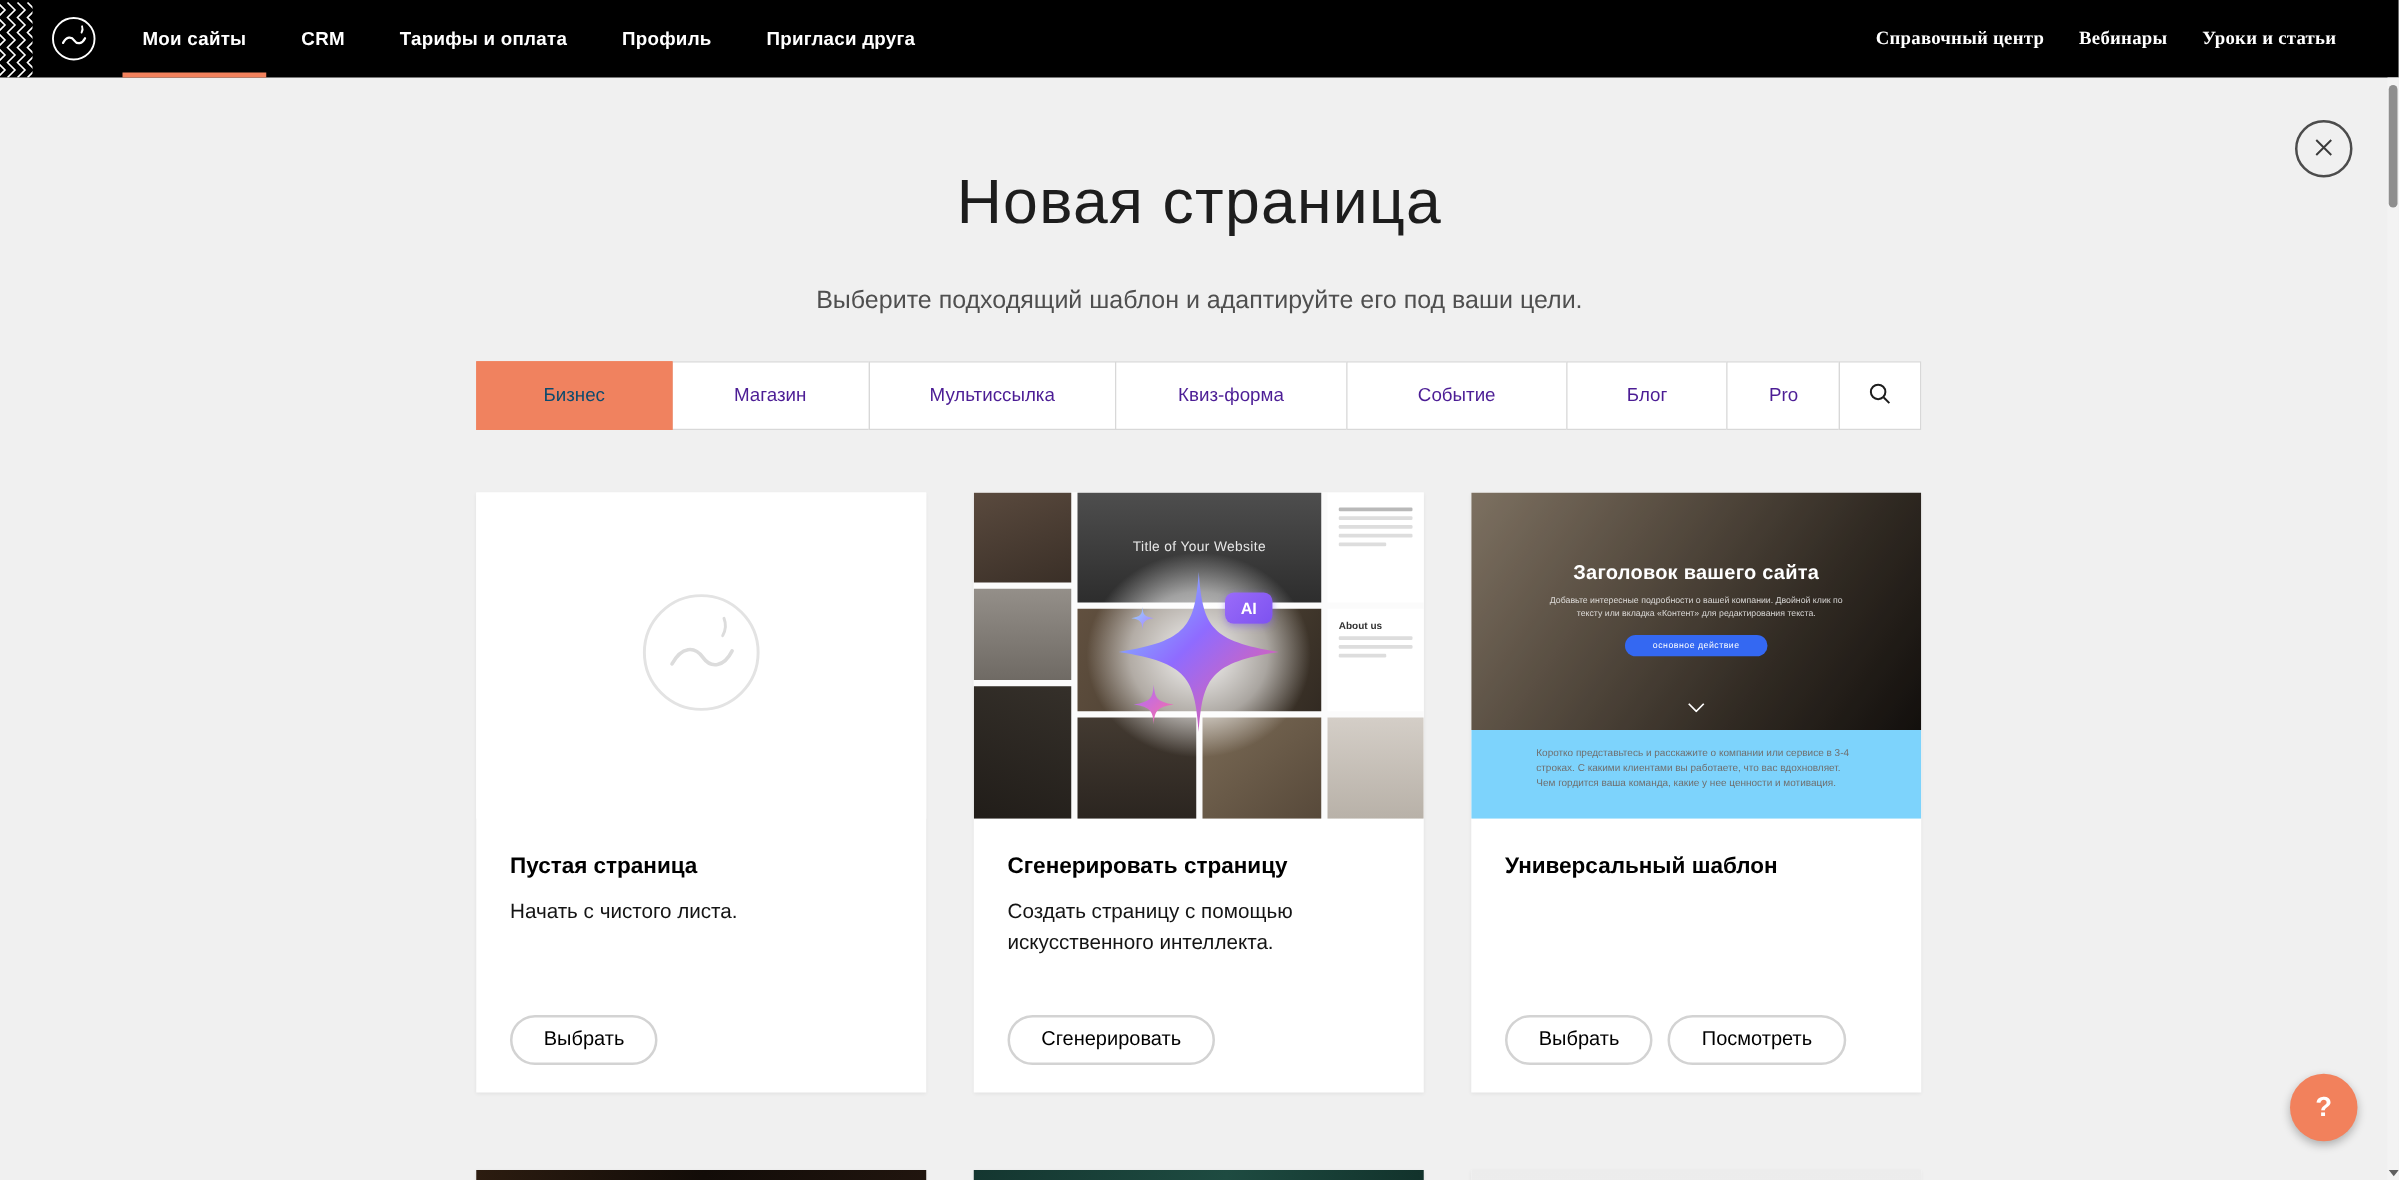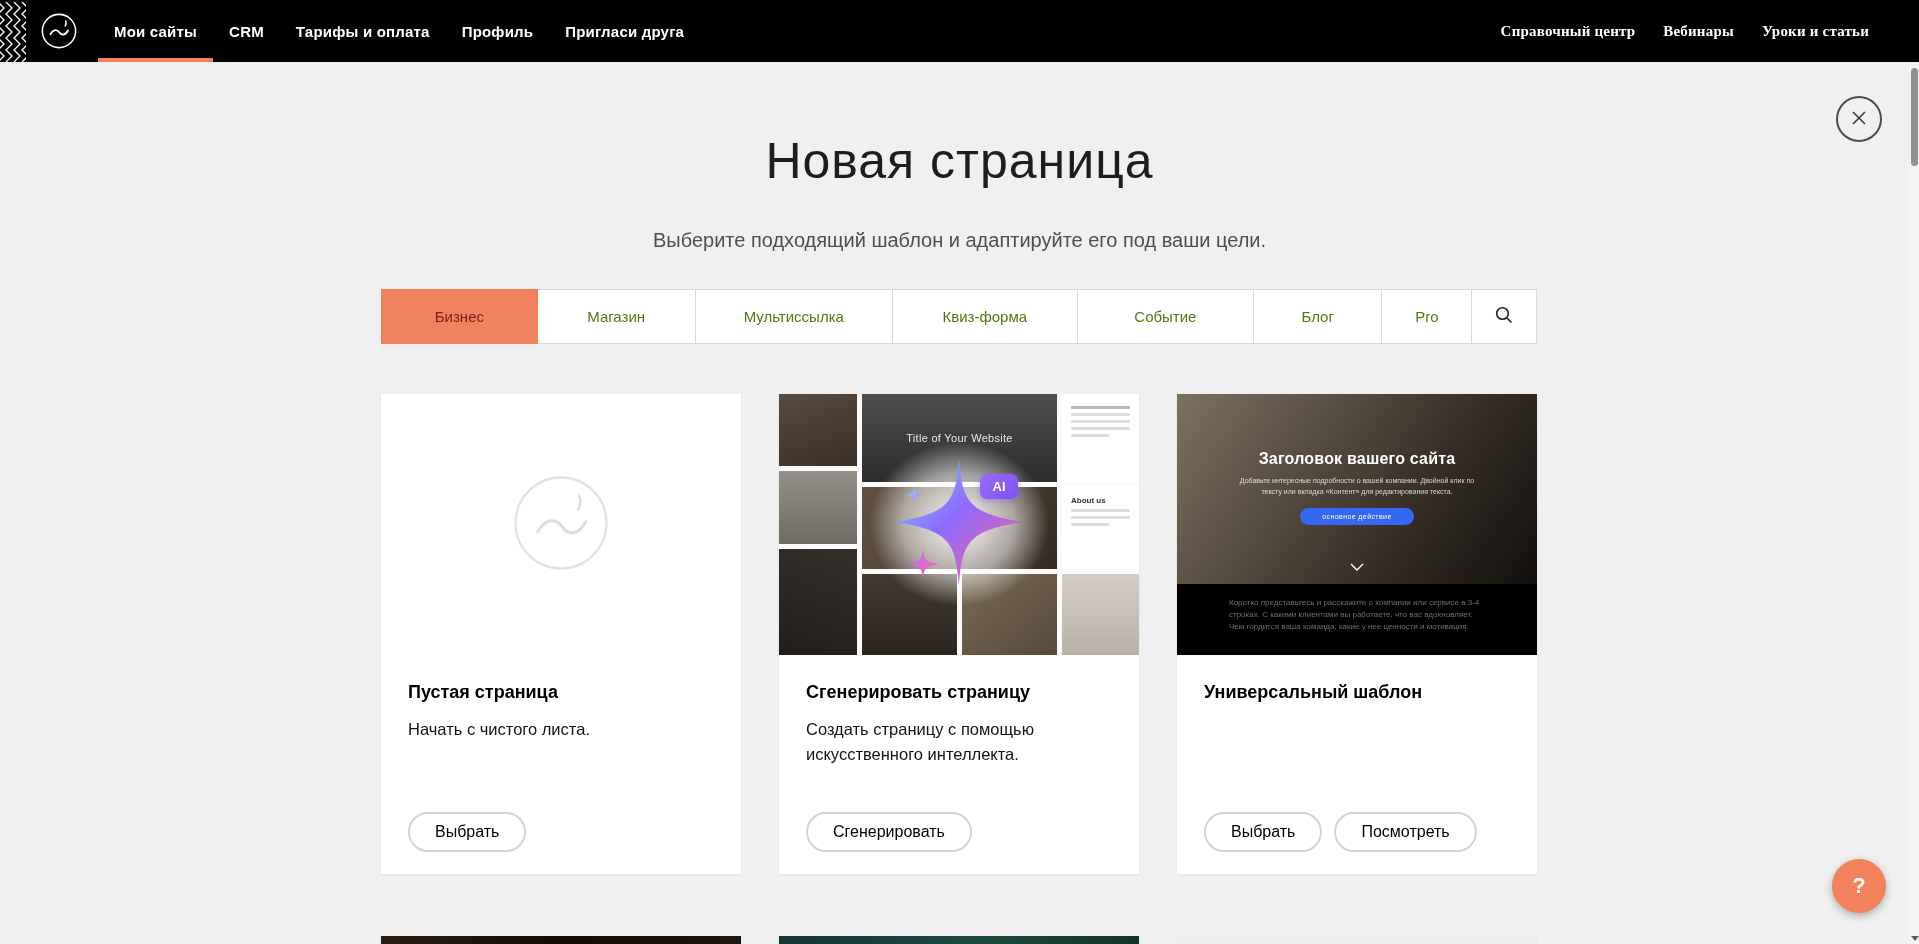--- a/index.html
+++ b/index.html
@@ -14,21 +14,21 @@
   
   .header {
     position:absolute; left:0; top:0; width:1919px; height:62px;
     background:#000; display:flex; align-items:center; z-index:10;
   }
   .zigzag { width:26px; height:62px; flex:0 0 auto; }
   .logo {
     width:38px; height:38px; margin-left:14px; flex:0 0 auto;
     display:flex; align-items:center; justify-content:center; cursor:pointer;
   }
-  .nav-left { display:flex; align-items:center; height:100%; margin-left:20px; }
+  .nav-left { display:flex; align-items:center; height:100%; margin-left:20px;gap:12px; }
   .nav-right { display:flex; align-items:center; height:100%; margin-left:auto; margin-right:36px; }
   .nav-item {
     position:relative; height:100%; display:flex; align-items:center;
     padding:0 16px; color:#fff; font-size:15px; font-weight:bold;
     cursor:pointer; white-space:nowrap; letter-spacing:.2px;
   }
   .nav-right .nav-item { padding:0 14px;font-family:Liberation Serif, serif; }
   .nav-item.active::after {
     content:""; position:absolute; left:0; right:0; bottom:0; height:4px;
     background:#f2815c;
@@ -53,24 +53,24 @@
   }
 
   
   .tabs {
     position:absolute; left:381px; top:289px; width:1156px; height:55px;
     display:flex; z-index:4;
   }
   .tab {
     height:55px; display:flex; align-items:center; justify-content:center;
     background:#fff; border:1px solid #d8d8d8; margin-left:-1px;
-    font-size:15px; color:#4d7c0f; cursor:pointer; white-space:nowrap;
+    font-size:15px; color:#4c1d95; cursor:pointer; white-space:nowrap;
   }
   .tab:first-child { margin-left:0; }
-  .tab.active { background:#f0825f; border-color:#f0825f; color:#7f1d1d; z-index:2; }
+  .tab.active { background:#f0825f; border-color:#f0825f; color:#0c4a6e; z-index:2; }
   .tab:nth-child(1){ width:158px; }
   .tab:nth-child(2){ width:160px; }
   .tab:nth-child(3){ width:200px; }
   .tab:nth-child(4){ width:187px; }
   .tab:nth-child(5){ width:179px; }
   .tab:nth-child(6){ width:130px; }
   .tab:nth-child(7){ width:92px; }
   .tab.tab-search{ width:66px; }
 
   
@@ -147,21 +147,21 @@
   .tpl-sub {
     margin-top:8px; width:252px; text-align:center;
     color:rgba(255,255,255,.78); font-size:7px; line-height:1.5;
   }
   .tpl-cta {
     margin-top:11px; background:#3468f2; color:#fff; border:none; cursor:pointer;
     font-size:7px; letter-spacing:.4px; padding:5px 22px; border-radius:10px;
     font-family:"Liberation Sans","DejaVu Sans",sans-serif;
   }
   .tpl-chevron { position:absolute; bottom:9px; left:50%; transform:translateX(-50%); }
-  .tpl-paragraph-zone { height:71px; background:#000000; overflow:hidden; }
+  .tpl-paragraph-zone { height:71px; background:#7dd3fc; overflow:hidden; }
   .tpl-paragraph {
     width:256px; margin:13px auto 0; font-size:8px; line-height:1.5;
     color:#6f6f6f; text-align:left;
   }
 
   
   .p-dark1 { height:261px; background:linear-gradient(100deg,#2c1c10 0%,#120c08 45%,#241710 100%); }
   .p-dark2 { height:261px; background:linear-gradient(100deg,#143630 0%,#1e4b41 50%,#0e2b25 100%); }
   .p-light { height:261px; background:linear-gradient(180deg,#ececec,#f6f6f6); }
 

